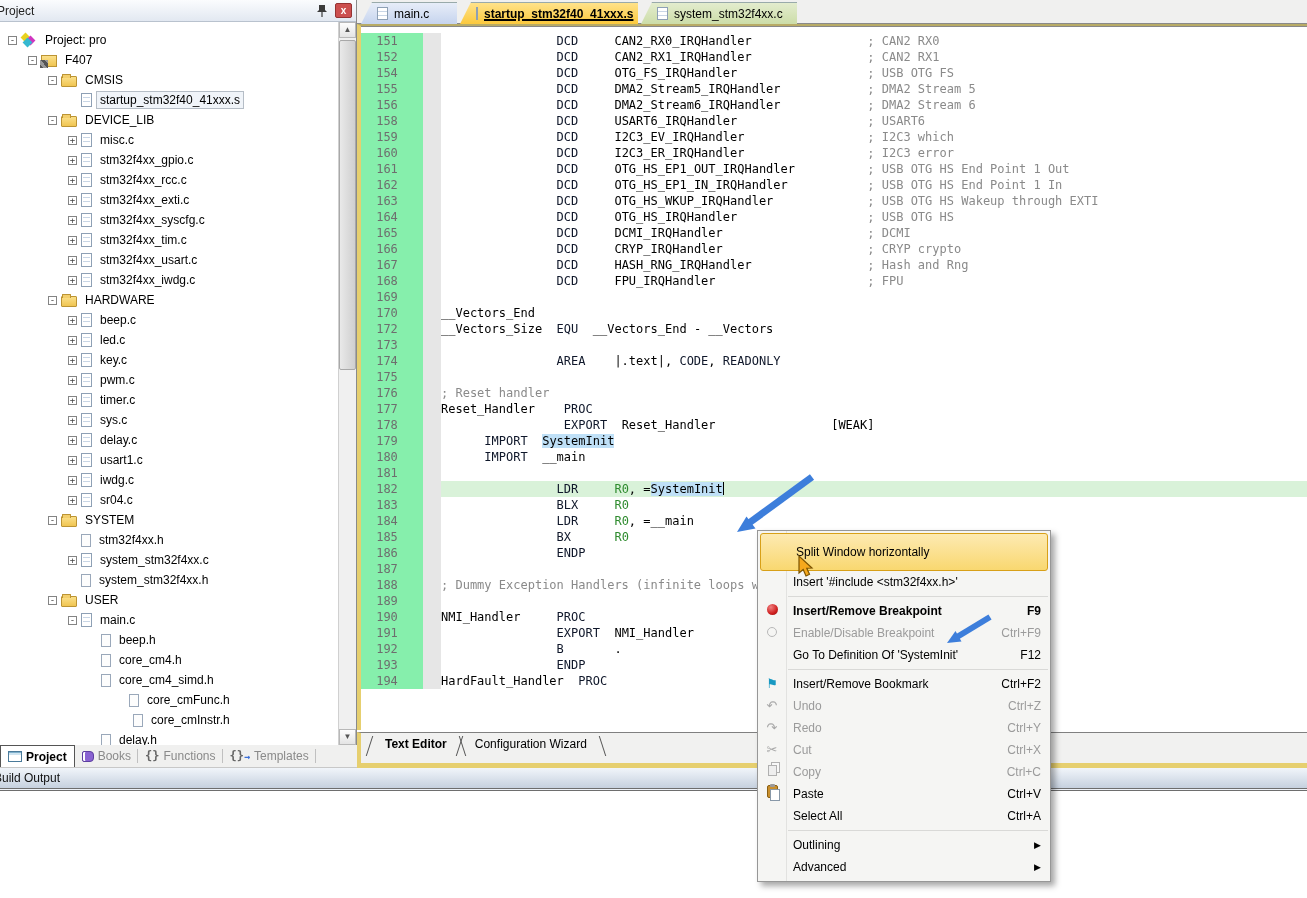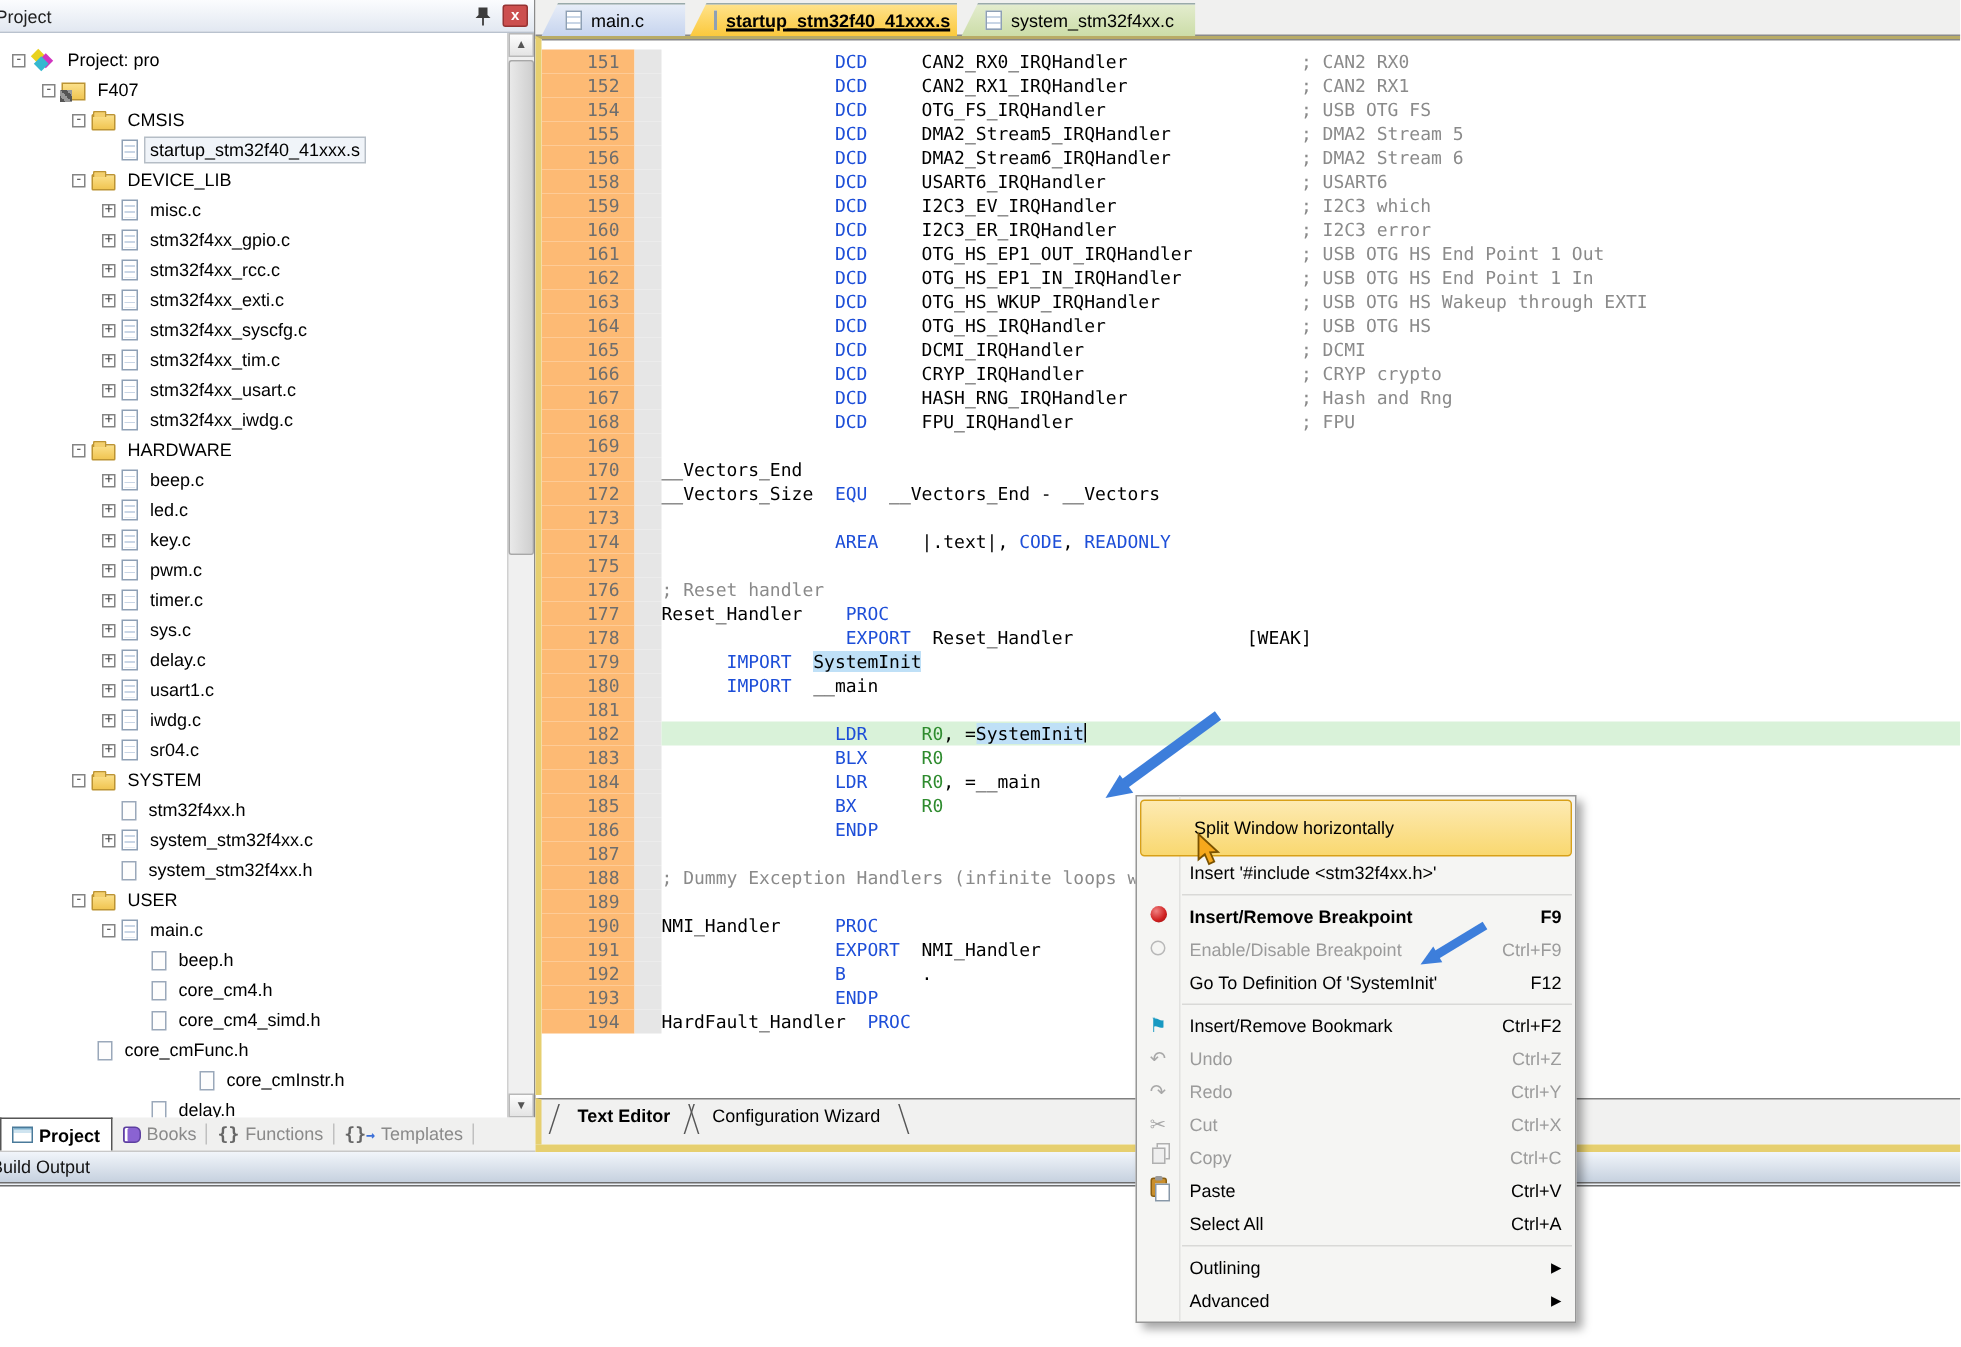--- a/index.html
+++ b/index.html
@@ -55,25 +55,25 @@
   #edit-tabbar { position:absolute; left:0; top:0; right:0; height:24px; background:#f0f0ef; border-bottom:1px solid #8a8a8a; }
   .etab { position:absolute; top:2px; height:22px; display:flex; align-items:center; padding:0 12px 0 16px; clip-path:polygon(11px 0, 100% 0, 100% 100%, 0 100%); border-top:1px solid #9aa; }
   .etab .pg { width:11px; height:13px; background:#fff; border:1px solid #8ea0b5; margin-right:6px; background-image:repeating-linear-gradient(#fff 0 3px,#c9d6e6 3px 4px); }
   .etab.t-blue { background:linear-gradient(#e7edf8,#c6d4ee); }
   .etab.t-active { background:linear-gradient(#ffe28a,#fbc93d); font-weight:bold; }
   .etab.t-active .lbl { text-decoration:underline; text-decoration-thickness:2px; }
   .etab.t-green { background:linear-gradient(#e3ecce,#ccdda8); }
   #code-frame { position:absolute; left:0; top:24px; right:0; height:706px; border-left:4px solid #e6cf6f; border-top:2px solid #b8ab66; background:#fff; overflow:hidden; }
   #code-frame .inner { position:absolute; inset:0; border-top:1px solid #888; }
   .cline { height:16px; display:flex; white-space:pre; font-family:"DejaVu Sans Mono","Liberation Mono",monospace; font-size:12px; line-height:16px; }
-  .cline .num { width:62px; text-align:right; padding-right:10px; color:#6e6e6e; background:#fdba74; flex:none; }
+  .cline .num { width:62px; text-align:center; padding-right:10px; color:#6e6e6e; background:#86efac; flex:none; }
   .cline .gut { width:18px; background:#e6e6e6; flex:none; }
   .cline .txt { flex:1; color:#000; }
   .cline.green .txt { background:#d9f2d9; }
-  .s-k { color:#1d4ed8; }
+  .s-k { color:#0f172a; }
   .s-c { color:#8a8a8a; }
   .s-r { color:#2e8b2e; }
   .s-h { background:#bfe0f7; }
   .caret { display:inline-block; width:1px; height:13px; background:#000; vertical-align:-2px; }
   #code-lines { padding-top:6px; }
   #edit-bottom { position:absolute; left:0; bottom:5px; right:0; height:31px; background:#f1f1f0; border-top:1px solid #808080; border-left:4px solid #e6cf6f; display:flex; align-items:flex-start; padding-left:10px; }
   .btab { padding:4px 14px 0 14px; height:24px; position:relative; color:#000; }
   .btab.active { font-weight:bold; }
   .btab .slant { position:absolute; right:-2px; top:3px; height:20px; width:1px; background:#555; transform:skewX(18deg); }
   .btab .slantl { position:absolute; left:-2px; top:3px; height:20px; width:1px; background:#555; transform:skewX(-18deg); }
@@ -288,21 +288,21 @@
         <div class="trow" style="padding-left: 88px;">
           <span class="exp none">-</span>
           <span class="ticon i-fileh"></span>
           <span class="lbl">core_cm4.h</span>
         </div>
         <div class="trow" style="padding-left: 88px;">
           <span class="exp none">-</span>
           <span class="ticon i-fileh"></span>
           <span class="lbl">core_cm4_simd.h</span>
         </div>
-        <div class="trow" style="padding-left: 52px;">
+        <div class="trow" style="padding-left: 116px;">
           <span class="exp none">-</span>
           <span class="ticon i-fileh"></span>
           <span class="lbl">core_cmFunc.h</span>
         </div>
         <div class="trow" style="padding-left: 120px;">
           <span class="exp none">-</span>
           <span class="ticon i-fileh"></span>
           <span class="lbl">core_cmInstr.h</span>
         </div>
         <div class="trow" style="padding-left: 88px;">

